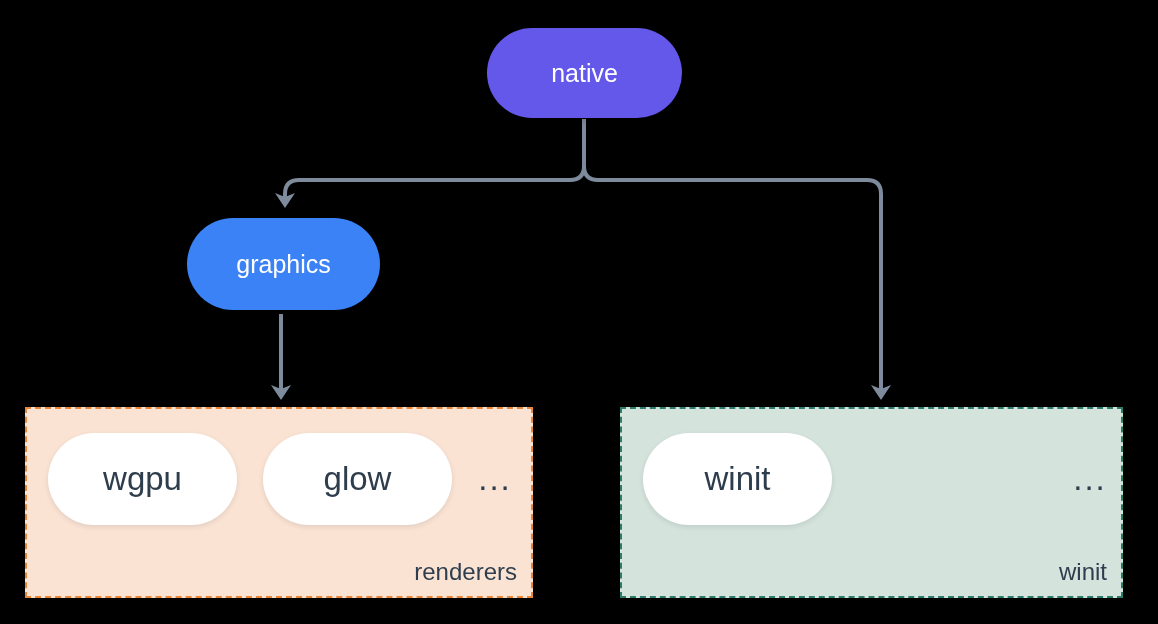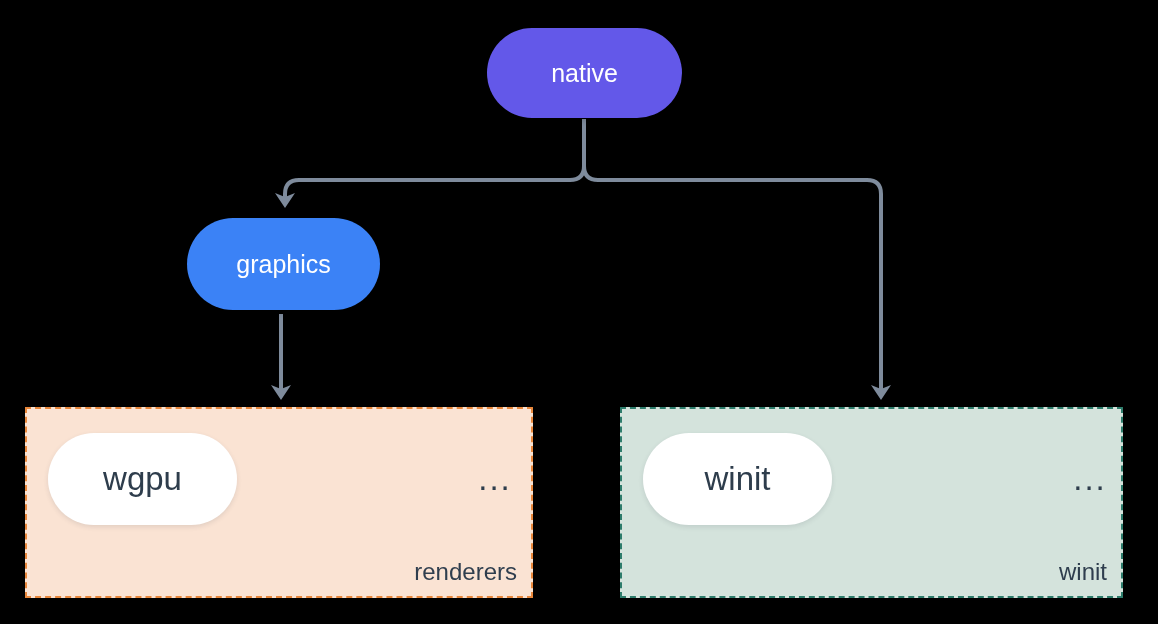--- a/index.html
+++ b/index.html
@@ -84,20 +84,23 @@
   </div>
 
   <div class="node node-graphics">
     <span>graphics</span>
   </div>
 
   <div class="group group-renderers">
     <div class="pill pill-1">
       <span>wgpu</span>
     </div>
+    <div class="pill pill-2">
+      <span>glow</span>
+    </div>
     <div class="ellipsis">...</div>
     <div class="group-label">renderers</div>
   </div>
 
   <div class="group group-shells">
     <div class="pill pill-1">
       <span>winit</span>
     </div>
     <div class="ellipsis">...</div>
     <div class="group-label">winit</div>

